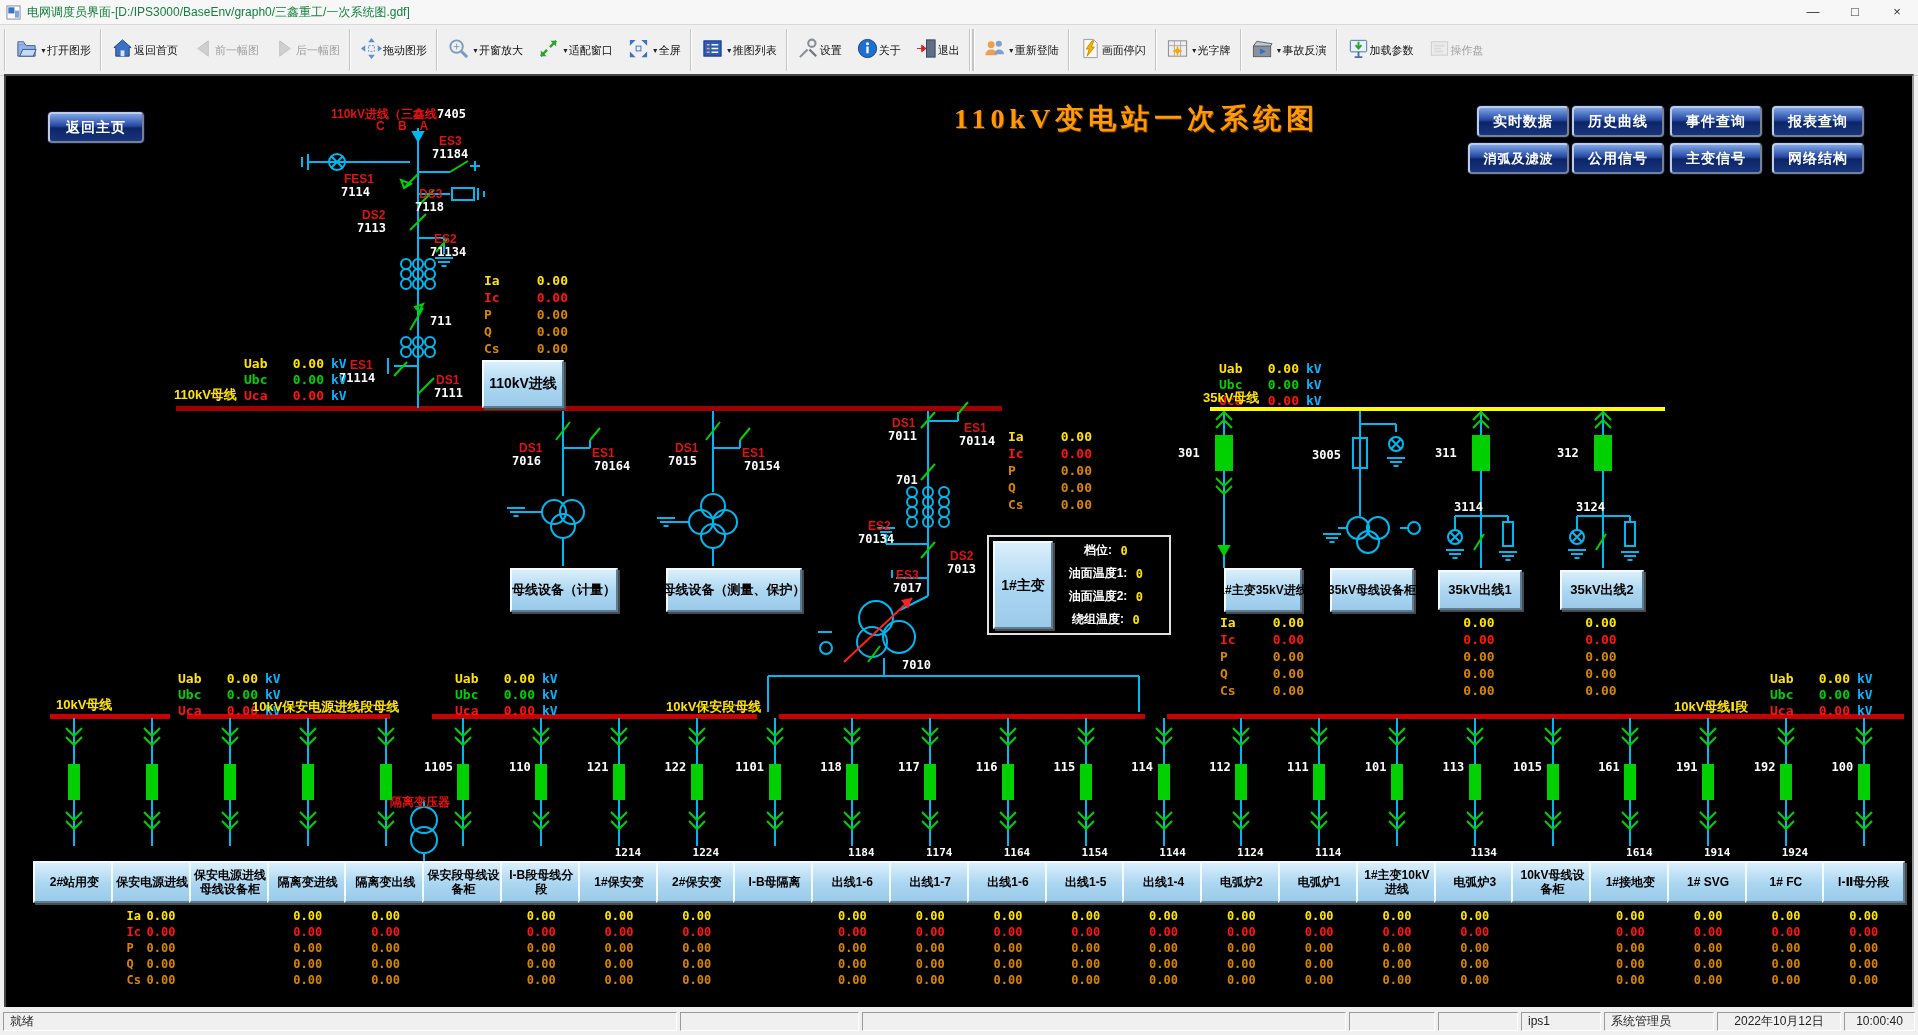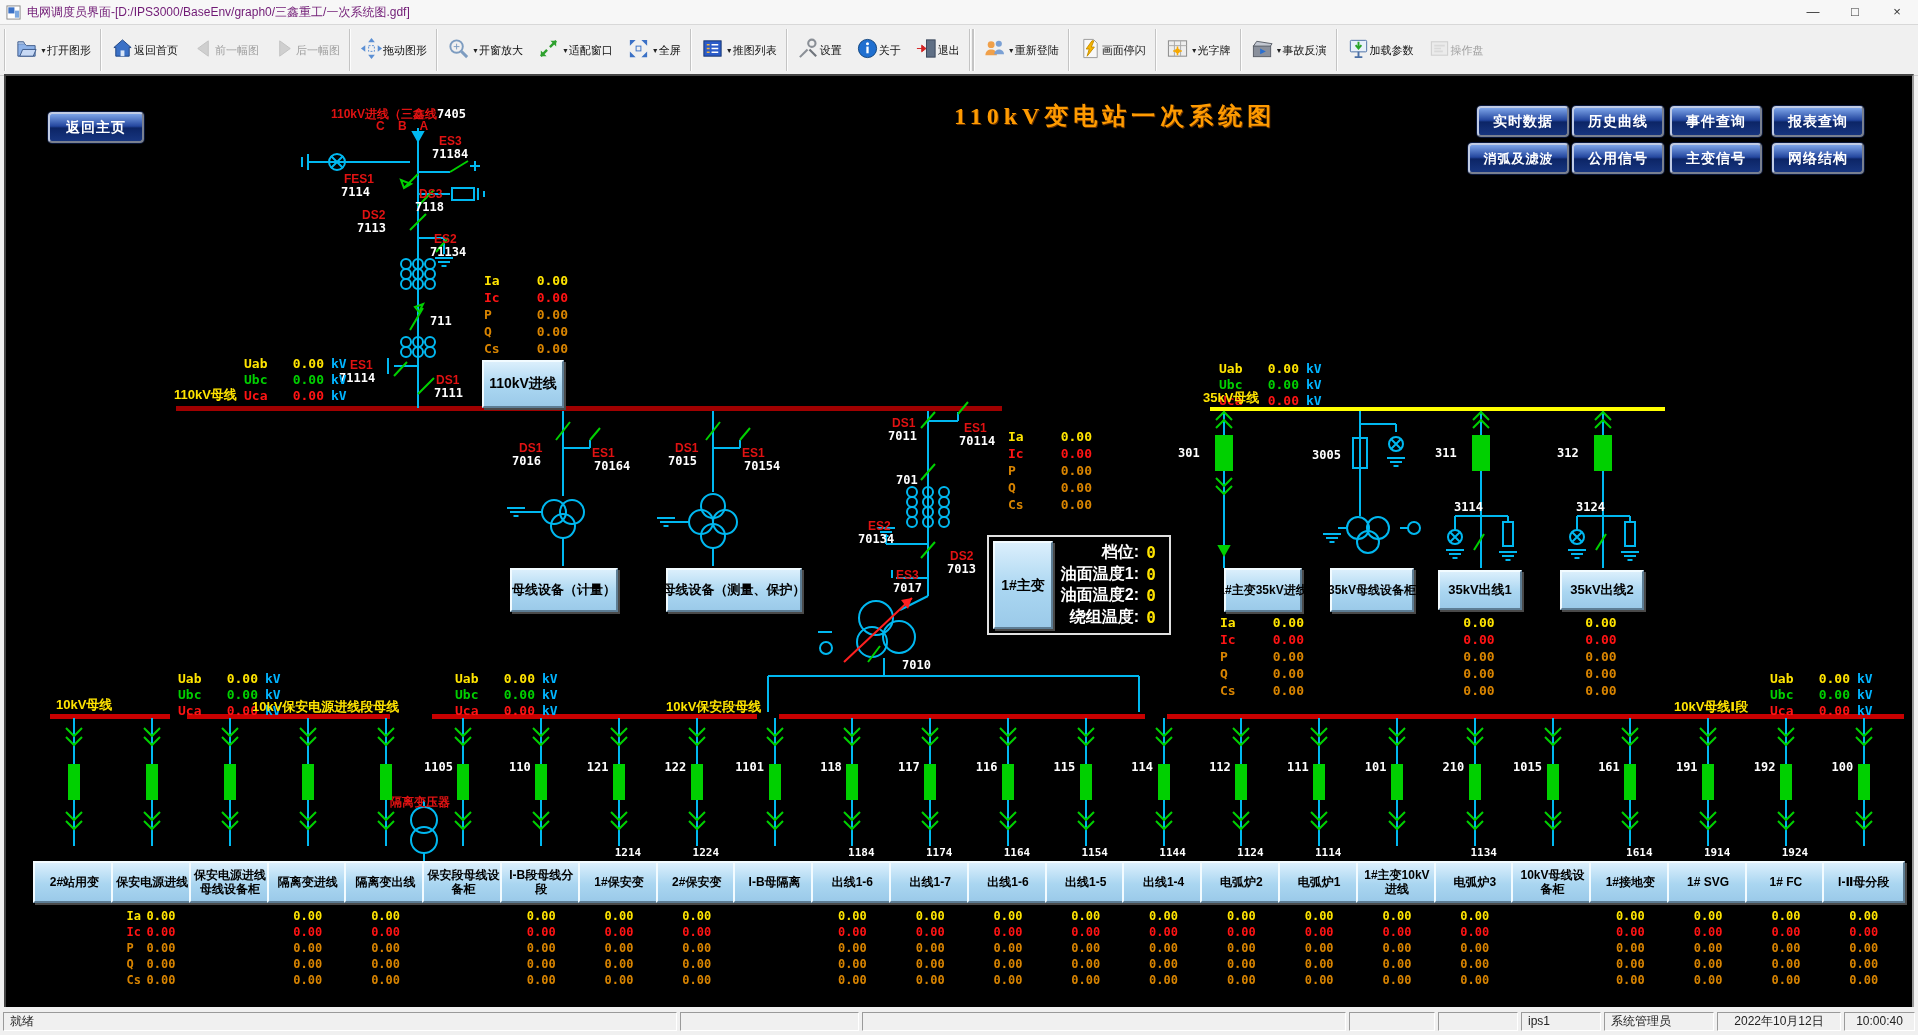--- a/index.html
+++ b/index.html
@@ -1,39 +1,39 @@
 <!DOCTYPE html>
 <html><head>
 <meta charset="utf-8">
 <style>
   html,body{margin:0;padding:0;width:1918px;height:1035px;overflow:hidden;
     font-family:"Liberation Sans","DejaVu Sans",sans-serif;background:#f0f0f0;position:relative}
   
   .titlebar{height:24px;background:#f7f7f7;border-bottom:1px solid #d8d8d8;display:flex;align-items:center;padding:0 0 0 6px}
-  .tb-title{font-size:12px;color:#701a75;margin-left:6px;flex:1;white-space:nowrap}
+  .tb-title{font-size:12px;color:#15803d;margin-left:6px;flex:1;white-space:nowrap}
   .winctl{display:flex;height:24px}
   .winctl .wc{width:42px;text-align:center;line-height:24px;font-size:13px;color:#333;cursor:pointer}
   
   .toolbar{height:48px;background:#f0f0f0;border-bottom:1px solid #cfcfcf;display:flex;align-items:stretch;padding:1px 2px}
   .tbtn{display:flex;flex-direction:row;align-items:center;justify-content:center;padding:1px 7px;cursor:pointer}
   .tbtn .irow{display:flex;align-items:center;gap:2px;height:24px}
   .tbtn svg{width:23px;height:23px}
   .tbtn .dd{font-size:7px;color:#222}
   .tbtn .tlab{font-size:11px;color:#111;margin-top:1px;white-space:nowrap}
   .tbtn.disabled .tlab{color:#9f9f9f}
   .tbtn.disabled svg{opacity:.45;filter:grayscale(1)}
   .sepline{width:1px;background:#c4c4c4;border-right:1px solid #fdfdfd;margin:3px 2px}
   .sepline.dbl{margin-right:5px;box-shadow:3px 0 0 #c4c4c4,4px 0 0 #fdfdfd}
   
   .canvas{position:absolute;left:4px;right:4px;top:74px;bottom:24px;background:#000;border:2px inset #9a9a9a;overflow:hidden}
   .ab{position:absolute;white-space:nowrap}
   .rlab{color:#e01212;font-weight:bold;font-size:12px}
   .wlab{color:#fff;font-weight:bold;font-size:12px;font-family:"DejaVu Sans Mono",monospace}
   .ylab{color:#ffe400;font-weight:bold;font-size:13px}
-  .main-title{font-size:24px;font-weight:bold;color:#ff9b00;letter-spacing:5px;
+  .main-title{font-size:28px;font-weight:bold;color:#ff9b00;letter-spacing:5px;
     text-shadow:1px 1px 0 #6b3300,2px 2px 3px #000;font-family:"Liberation Serif","DejaVu Serif",serif}
   .navbtn{position:absolute;width:88px;height:27px;cursor:pointer;color:#fff;font-size:14px;font-weight:bold;
     display:flex;align-items:center;justify-content:center;letter-spacing:1px;border-radius:4px;
     background:linear-gradient(180deg,#7da4e8 0%,#24479f 45%,#0c2566 52%,#17357f 100%);
     border:2px outset #c0cbe4;box-shadow:0 0 0 1px #0a173a}
   .lblue{cursor:pointer;background:linear-gradient(180deg,#dbeffc 0%,#aad6f1 55%,#9bcae9 100%);
     border:2px solid;border-color:#f2fbff #5d7d94 #5d7d94 #f2fbff;box-shadow:2px 2px 0 #4a4a4a;
     color:#000;font-weight:bold;display:flex;align-items:center;justify-content:center;text-align:center}
   
   .meas{position:absolute;font-family:"DejaVu Sans Mono",monospace;font-weight:bold;font-size:13px;line-height:17px}
@@ -52,21 +52,21 @@
   .volt .vrow:nth-child(2){color:#00d000}
   .volt .vrow:nth-child(3){color:#ff1414}
   .vstack{position:absolute;width:62px;text-align:center;font-family:"DejaVu Sans Mono",monospace;font-weight:bold;font-size:13px;line-height:17px}
   .vstack div:nth-child(1){color:#ffe400}
   .vstack div:nth-child(2){color:#ff1414}
   .vstack div:nth-child(n+3){color:#d88400}
   
   .txpanel{position:absolute;left:981px;top:459px;width:172px;height:88px;border:2px solid #e0e0e0;background:#000;display:flex;padding:4px}
   .txbtn{width:56px;font-size:14px;line-height:16px}
   .txrows{flex:1;display:flex;flex-direction:column;justify-content:space-between;padding:1px 2px 1px 4px}
-  .txrow{display:flex;justify-content:flex-end;align-items:center;color:#fff;font-size:16px;font-weight:bold}
+  .txrow{display:flex;justify-content:center;align-items:center;color:#fff;font-size:12px;font-weight:bold}
   .txrow .tv{width:24px;text-align:center;color:#ffe400;font-family:"DejaVu Sans Mono",monospace}
   
   .feeders{position:absolute;left:30px;right:10px;top:642px;display:flex;gap:1px}
   .fcol{flex:1;min-width:0;display:flex;flex-direction:column;align-items:center;position:relative}
   .fsym{position:relative;width:100%;height:128px}
   .fsym svg{position:absolute;left:50%;transform:translateX(-50%);width:72px;height:128px}
   .fnum{position:absolute;right:52%;top:42px;padding-right:9px;color:#fff;font:bold 12px "DejaVu Sans Mono",monospace}
   .fsub{height:15px;padding-left:18px;color:#fff;font:bold 11px "DejaVu Sans Mono",monospace}
   .fbtn{width:97%;max-width:86px;height:36px;font-size:12px;line-height:14px;padding:1px 2px}
   .fvals{margin-top:5px;display:flex;gap:3px;font:bold 12px "DejaVu Sans Mono",monospace;line-height:16px}
@@ -1172,21 +1172,21 @@
       </div>
 
       <div class="fcol">
         <div class="fsym">
           <svg viewBox="0 0 72 128">
             <line x1="36" y1="0" x2="36" y2="128" stroke="#00b8f0" stroke-width="2"></line>
             <path d="M28 10l8 8 8-8M28 19l8 8 8-8" stroke="#00d000" stroke-width="2" fill="none"></path>
             <rect x="30" y="46" width="12" height="36" fill="#00d000"></rect>
             <path d="M28 94l8 8 8-8M28 103l8 8 8-8" stroke="#00d000" stroke-width="2" fill="none"></path>
           </svg>
-          <span class="fnum">210</span>
+          <span class="fnum">113</span>
         </div>
         <div class="fsub">1134</div>
         <div class="lblue fbtn">电弧炉3</div>
         <div class="fvals">
 
           <div class="fvs">
             <div>0.00</div>
             <div>0.00</div>
             <div>0.00</div>
             <div>0.00</div>

